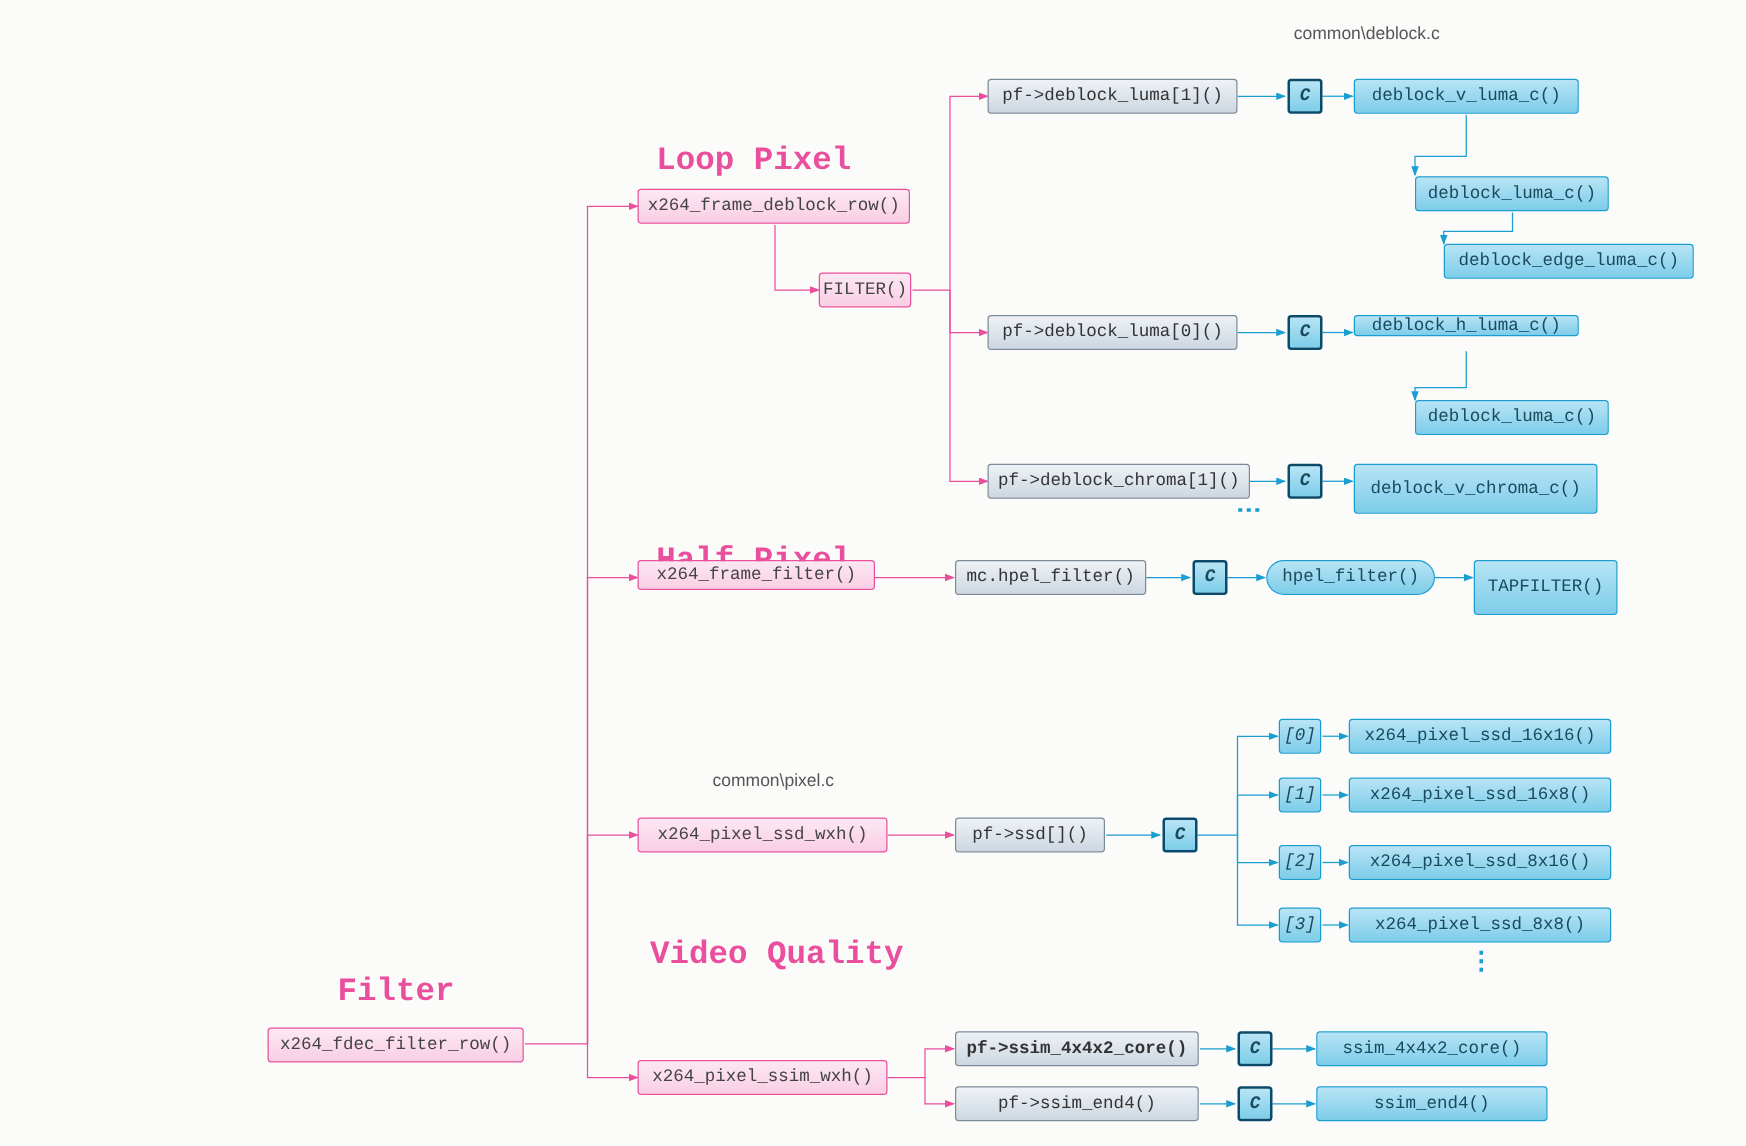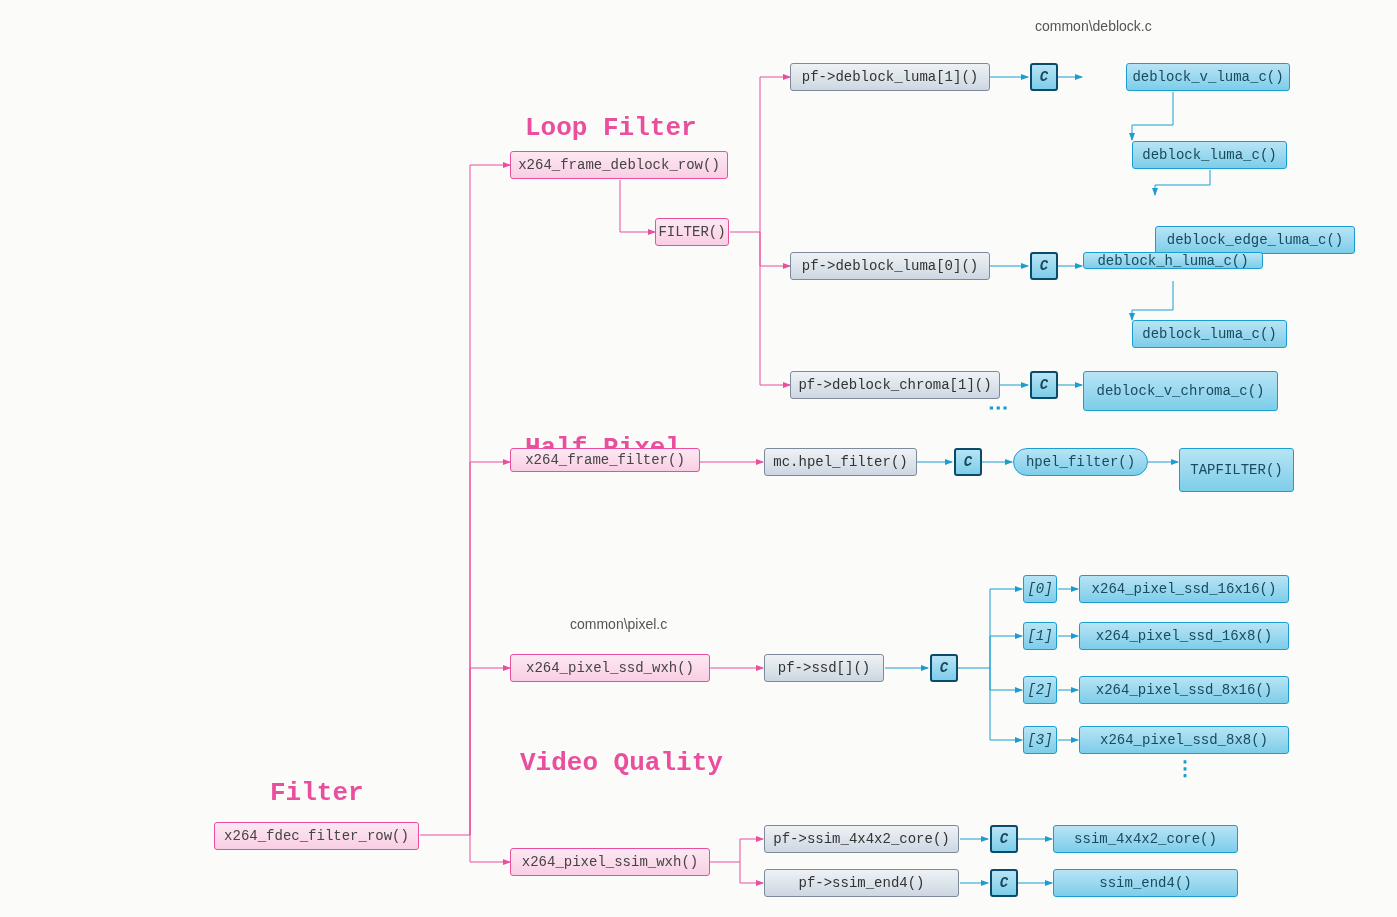--- a/index.html
+++ b/index.html
@@ -137,37 +137,37 @@
 
   <path d="M710 862 L740 862 L740 839 L763 839" stroke="#e94f9d" fill="none" marker-end="url(#arP)"></path>
   <path d="M740 862 L740 883 L763 883" stroke="#e94f9d" fill="none" marker-end="url(#arP)"></path>
   <path d="M960 839 L988 839" stroke="#1a9dd1" fill="none" marker-end="url(#arB)"></path>
   <path d="M960 883 L988 883" stroke="#1a9dd1" fill="none" marker-end="url(#arB)"></path>
   <path d="M1018 839 L1052 839" stroke="#1a9dd1" fill="none" marker-end="url(#arB)"></path>
   <path d="M1018 883 L1052 883" stroke="#1a9dd1" fill="none" marker-end="url(#arB)"></path>
 </svg>
 
 <div class="title title-main" style="left:270px; top:778px;">Filter</div>
-<div class="title" style="left:525px; top:113px;">Loop Filter</div>
+<div class="title" style="left:525px; top:113px;">Loop Pixel</div>
 <div class="title" style="left:525px; top:413px;margin-top:20px;">Half Pixel</div>
 <div class="title" style="left:520px; top:748px;">Video Quality</div>
 
 <div class="file-label" style="left:1035px; top:18px;">common\deblock.c</div>
 <div class="file-label" style="left:570px; top:616px;text-align:center;">common\pixel.c</div>
 
 <div class="node pink-node" style="left:214px; top:822px; width:205px; height:28px;">x264_fdec_filter_row()</div>
 
 <div class="node pink-node" style="left:510px; top:151px; width:218px; height:28px;">x264_frame_deblock_row()</div>
 <div class="node pink-node" style="left:655px; top:218px; width:74px; height:28px;">FILTER()</div>
 
 <div class="node gray-node" style="left:790px; top:63px; width:200px; height:28px;">pf-&gt;deblock_luma[1]()</div>
 <div class="node c-node" style="left:1030px; top:63px;">C</div>
-<div class="node blue-node" style="left:1126px; top:63px; width:164px; height:28px;">deblock_v_luma_c()</div>
+<div class="node blue-node" style="left:1083px; top:63px; width:180px; height:28px;">deblock_v_luma_c()</div>
 <div class="node blue-node" style="left:1132px; top:141px; width:155px; height:28px;">deblock_luma_c()</div>
-<div class="node blue-node" style="left:1155px; top:195px; width:200px; height:28px;margin-top:31px;">deblock_edge_luma_c()</div>
+<div class="node blue-node" style="left:1155px; top:195px; width:200px; height:28px;">deblock_edge_luma_c()</div>
 
 <div class="node gray-node" style="left:790px; top:252px; width:200px; height:28px;">pf-&gt;deblock_luma[0]()</div>
 <div class="node c-node" style="left:1030px; top:252px;">C</div>
 <div class="node blue-node" style="left:1083px; top:252px; width:180px; height:17px;">deblock_h_luma_c()</div>
 <div class="node blue-node" style="left:1132px; top:320px; width:155px; height:28px;">deblock_luma_c()</div>
 
 <div class="node gray-node" style="left:790px; top:371px; width:210px; height:28px;">pf-&gt;deblock_chroma[1]()</div>
 <div class="node c-node" style="left:1030px; top:371px;">C</div>
 <div class="node blue-node" style="left:1083px; top:371px; width:195px; height:40px;">deblock_v_chroma_c()</div>
 <div class="ellipsis" style="left:985px; top:398px; writing-mode:vertical-rl;">⋮</div>
@@ -187,18 +187,18 @@
 <div class="node idx-node" style="left:1023px; top:676px;">[2]</div>
 <div class="node idx-node" style="left:1023px; top:726px;">[3]</div>
 
 <div class="node blue-node" style="left:1079px; top:575px; width:210px; height:28px;">x264_pixel_ssd_16x16()</div>
 <div class="node blue-node" style="left:1079px; top:622px; width:210px; height:28px;">x264_pixel_ssd_16x8()</div>
 <div class="node blue-node" style="left:1079px; top:676px; width:210px; height:28px;">x264_pixel_ssd_8x16()</div>
 <div class="node blue-node" style="left:1079px; top:726px; width:210px; height:28px;">x264_pixel_ssd_8x8()</div>
 <div class="ellipsis" style="left:1175px; top:756px;">⋮</div>
 
 <div class="node pink-node" style="left:510px; top:848px; width:200px; height:28px;">x264_pixel_ssim_wxh()</div>
-<div class="node gray-node" style="left:764px; top:825px; width:195px; height:28px;">pf-&gt;ssim_4x4x2_core()</div>
+<div class="node gray-node" style="left:764px; top:825px; width:195px; height:28px;font-weight:bold;">pf-&gt;ssim_4x4x2_core()</div>
 <div class="node gray-node" style="left:764px; top:869px; width:195px; height:28px;">pf-&gt;ssim_end4()</div>
 <div class="node c-node" style="left:990px; top:825px;">C</div>
 <div class="node c-node" style="left:990px; top:869px;">C</div>
 <div class="node blue-node" style="left:1053px; top:825px; width:185px; height:28px;">ssim_4x4x2_core()</div>
 <div class="node blue-node" style="left:1053px; top:869px; width:185px; height:28px;">ssim_end4()</div>
 
 </body></html>

